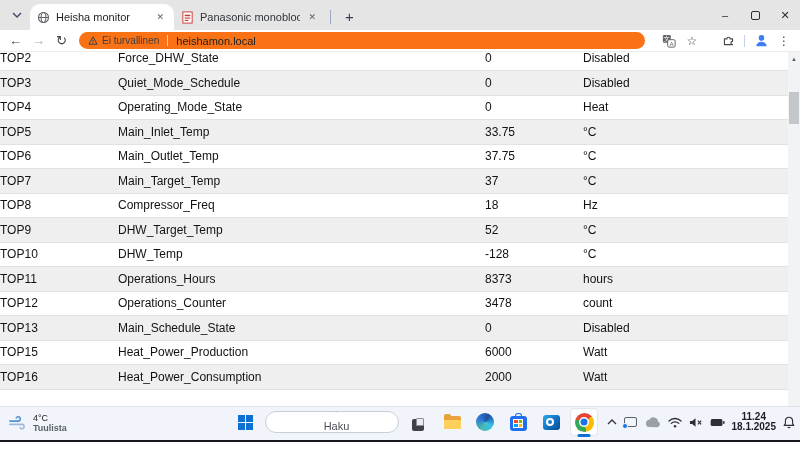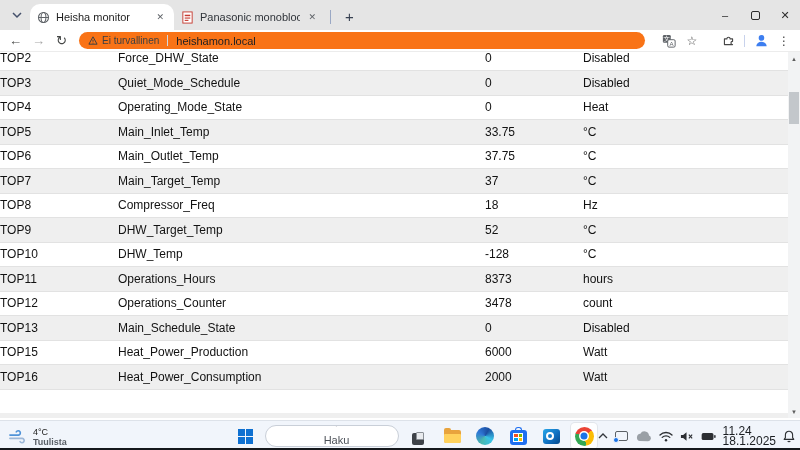--- a/index.html
+++ b/index.html
@@ -53,21 +53,21 @@
   .partial-row{position:absolute;left:0;top:361px;width:788px;height:5px;background:#efefef;}
 
   
   .scrollbar{position:absolute;top:52px;right:0;bottom:32px;width:12px;background:#f2f3f4;}
   .sb-arrow{position:absolute;left:0;width:12px;height:13px;display:flex;align-items:center;
     justify-content:center;font-size:6px;color:#5d5d5d;}
   .sb-arrow.up{top:0;} .sb-arrow.down{bottom:0;}
   .sb-thumb{position:absolute;left:1px;right:1px;top:40px;height:32px;background:#c3c7cb;}
 
   
-  .taskbar{position:absolute;left:0;right:0;bottom:0;height:30px;background:#f1f5fb;
+  .taskbar{position:absolute;left:0;right:0;bottom:8px;height:36px;background:#f1f5fb;
     border-top:1px solid #dde2e9;}
   .screen-edge{position:absolute;left:0;right:0;bottom:0;height:2px;background:#15181c;z-index:9;}
   .weather{position:absolute;left:8px;top:2px;display:flex;align-items:center;gap:6px;height:28px;}
   .weather-txt{font-size:9px;line-height:10px;color:#222;}
   .weather-cond{color:#5a5f66;font-weight:bold;}
   .tb-center{position:absolute;left:232px;top:0;height:30px;display:flex;align-items:center;gap:7px;}
   .startlogo{width:15px;height:15px;display:grid;grid-template-columns:7px 7px;
     grid-template-rows:7px 7px;gap:1px;}
   .startlogo div{background:#0e70d1;}
   .searchbox{width:134px;height:22px;border-radius:11px;background:#fff;border:1px solid #c9cfd8;
@@ -99,21 +99,21 @@
     background:linear-gradient(135deg,#28a8ea,#0f6cbd 60%,#064a8c);}
   .outlookic .oring{position:absolute;left:3px;top:3.5px;width:8px;height:8px;border:2px solid #fff;
     border-radius:50%;}
   .chromeball{position:relative;width:19px;height:19px;border-radius:50%;
     background:conic-gradient(from -70deg,#ea4335 0 33.3%,#fbbc05 0 66.6%,#34a853 0 100%);}
   .chromeball .white{position:absolute;left:50%;top:50%;transform:translate(-50%,-50%);
     width:10px;height:10px;background:#fff;border-radius:50%;}
   .chromeball .blue{position:absolute;left:50%;top:50%;transform:translate(-50%,-50%);
     width:7px;height:7px;background:#1a73e8;border-radius:50%;}
   .tray{position:absolute;right:5px;top:0;height:30px;display:flex;align-items:center;gap:7px;}
-  .clock{text-align:left;font-size:12px;line-height:10px;color:#1b1e22;}
+  .clock{text-align:center;font-size:10px;line-height:10px;color:#1b1e22;font-weight:bold;}
   .phoneic{position:relative;width:13px;height:10px;border:1.3px solid #5c6166;border-radius:2px;}
   .phoneic .dot{position:absolute;left:-3px;bottom:-3px;width:6px;height:6px;background:#1a73e8;
     border-radius:50%;border:1px solid #f1f5fb;}
 </style>
 </head>
 <body>
 
 <div class="window">
 
   <div class="tabstrip">

